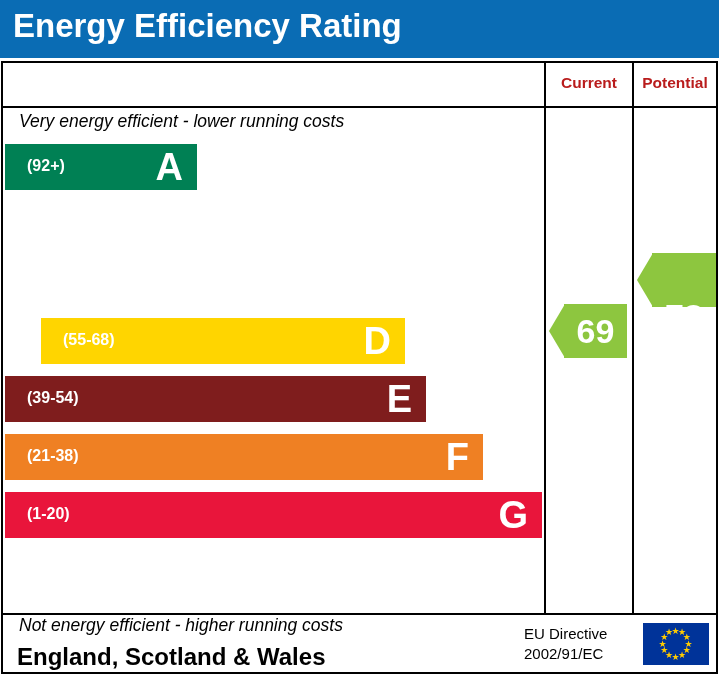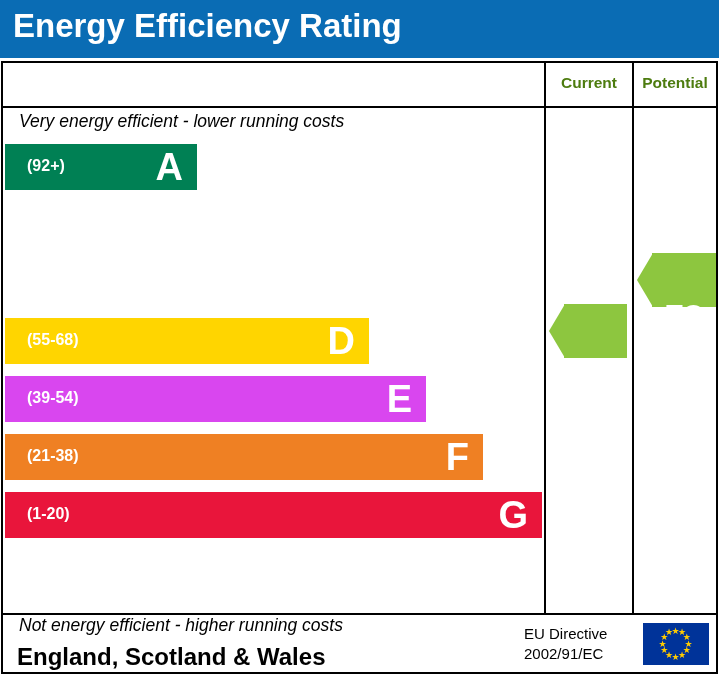--- a/index.html
+++ b/index.html
@@ -69,21 +69,21 @@
     width: 713px;
     height: 2px;
     background: #000000;
   }
 
   .col-header {
     position: absolute;
     top: 11px;
     font-size: 15.5px;
     font-weight: bold;
-    color: #4d7c0f;
+    color: #b91c1c;
     text-align: center;
   }
   .col-header.current { left: 543px; width: 86px; }
   .col-header.potential { left: 631px; width: 82px; }
 
   
   .note {
     position: absolute;
     left: 16px;
     font-style: italic;
@@ -220,43 +220,44 @@
     <div class="note top">Very energy efficient - lower running costs</div>
     <div class="note bottom">Not energy efficient - higher running costs</div>
 
     <div class="bar dark" style="top: 81px; width: 192px; background: rgb(0, 128, 84); padding-left: 20px;">
       <span class="range">(92+)</span>
       <span class="letter">A</span>
     </div>
 
 
 
-    <div class="bar" style="top: 255px; width: 364px; background: rgb(255, 213, 0);">
+    <div class="bar" style="top: 255px; width: 364px; background: rgb(255, 213, 0); margin-left: 36px;">
       <span class="range">(55-68)</span>
       <span class="letter">D</span>
     </div>
 
-    <div class="bar" style="top: 313px; width: 421px; background: #d946ef;">
+    <div class="bar" style="top: 313px; width: 421px; background: #7f1d1d;">
       <span class="range">(39-54)</span>
       <span class="letter">E</span>
     </div>
 
     <div class="bar" style="top: 371px; width: 478px; background: rgb(239, 128, 35);">
       <span class="range">(21-38)</span>
       <span class="letter">F</span>
     </div>
 
     <div class="bar" style="top: 429px; width: 537px; background: rgb(233, 21, 59);">
       <span class="range">(1-20)</span>
       <span class="letter">G</span>
     </div>
 
     <div class="pointer" style="left:546px; top:241px; width:80px;">
       <div class="arrow" style="border-right-color: rgb(141, 198, 63);"></div>
       <div class="body" style="width: 63px; background: rgb(141, 198, 63);"></div>
+      <div class="value" style="width:63px;">69</div>
     </div>
 
     <div class="pointer" style="left:634px; top:190px; width:79px;">
       <div class="arrow" style="border-right-color: rgb(141, 198, 63);"></div>
       <div class="body" style="width: 64px; background: rgb(141, 198, 63);"></div>
       <div class="value" style="width:64px;margin-top:36px;">78</div>
     </div>
   </div>
 
   <div class="footer">

